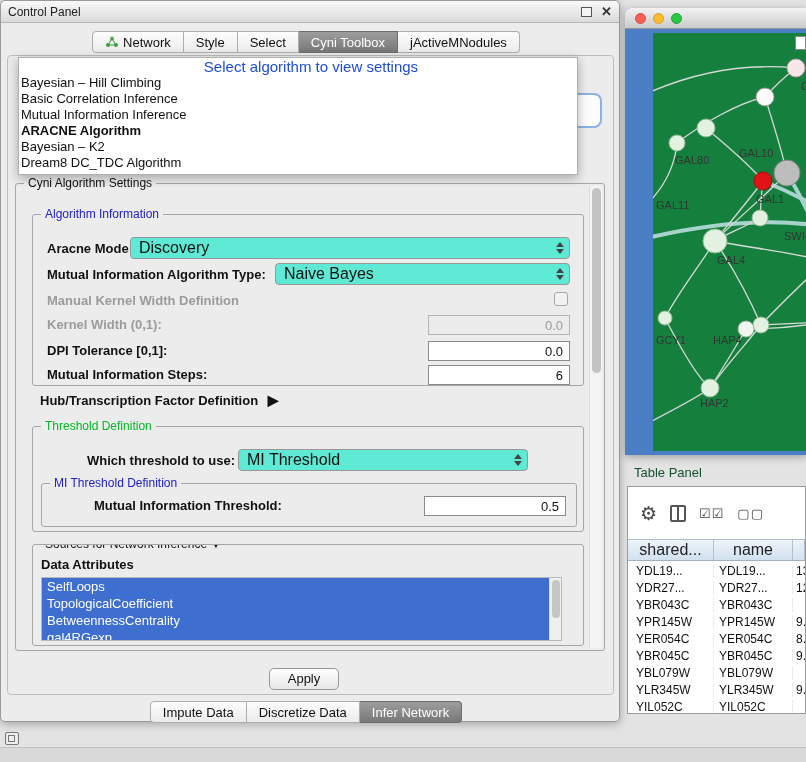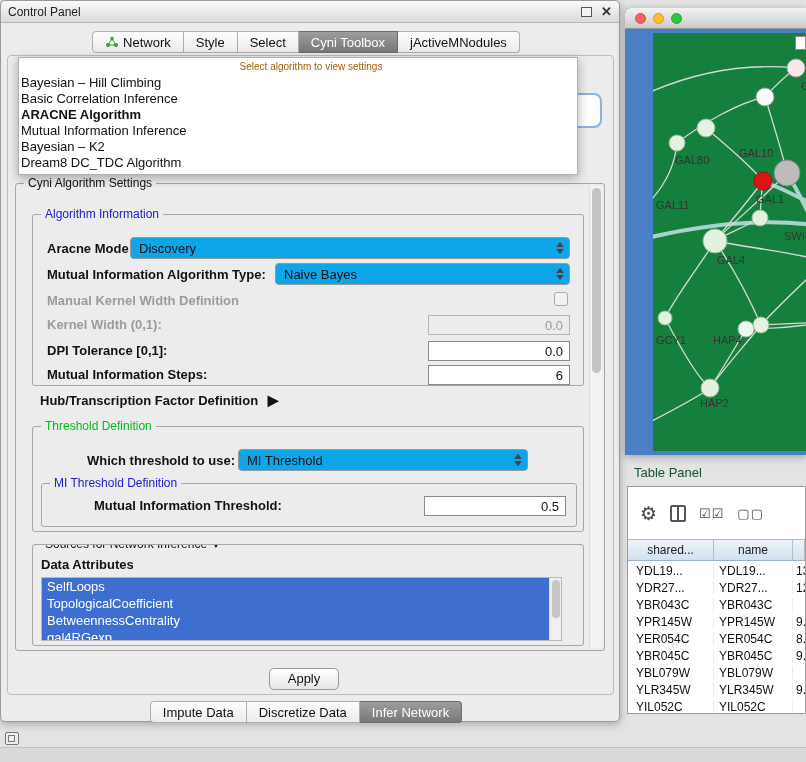--- a/index.html
+++ b/index.html
@@ -51,23 +51,23 @@
     position:absolute; top:-8px; left:8px; background:#ececec; padding:0 4px;
     font-size:12px; white-space:nowrap;
   }
   .legend.blue { color:#2020cc; }
   .legend.green { color:#00bb22; }
 
   .lbl  { position:absolute; font-size:13px; font-weight:bold; color:#111; white-space:nowrap; }
   .lbl.disabled { color:#9b9b9b; }
 
   .combo {
-    position:absolute; height:22px; background:#0ea5e9;
+    position:absolute; height:22px; background:#5eead4;
     border:1px solid #979797; border-radius:4px;
-    font-size:13px; display:flex; align-items:center; padding:0 22px 0 8px;
+    font-size:16px; display:flex; align-items:center; padding:0 22px 0 8px;
   }
   .combo .arrows { position:absolute; right:5px; top:0; bottom:0; display:flex; flex-direction:column; justify-content:center; gap:2px; }
   .tri-up   { width:0; height:0; border-left:4px solid transparent; border-right:4px solid transparent; border-bottom:5px solid #444; }
   .tri-down { width:0; height:0; border-left:4px solid transparent; border-right:4px solid transparent; border-top:5px solid #444; }
 
   .field {
     position:absolute; height:20px; background:#fff; border:1px solid #8a8a8a;
     font-size:13px; text-align:right; padding:2px 6px 0 0; color:#111;
   }
   .field.disabled { background:#ececec; color:#9b9b9b; border-color:#b4b4b4; }
@@ -94,21 +94,21 @@
   }
 
   .bottom-tabs { position:absolute; top:700px; left:0; right:8px; display:flex; justify-content:center; }
 
   
   .algo-dropdown {
     left:18px; top:57px; width:560px;
     background:#fff; border:1px solid #b0b0b0;
     box-shadow:0 3px 10px rgba(0,0,0,.3); z-index:40; padding:1px 0 3px 0;
   }
-  .dd-hint { font-size:10px; color:#a16207; text-align:center; height:16px; line-height:16px;margin-left:26px; }
+  .dd-hint { font-size:15px; color:#1d4ed8; text-align:center; height:16px; line-height:16px;margin-left:26px; }
   .dd-item { font-size:13px; color:#111; height:16px; line-height:16px; padding-left:2px; white-space:nowrap; }
   .dd-item.selected { font-weight:bold; }
 
   .partial-spinner {
     left:570px; top:93px; width:32px; height:35px;
     background:#fdfdfd; border:2px solid #8ab2e2; border-radius:8px; z-index:5;
   }
 
   
   .net-window {
@@ -139,21 +139,21 @@
     background:#fff; border:1px solid #9a9a9a; overflow:hidden; z-index:2;
   }
   .table-toolbar { height:52px; display:flex; align-items:center; gap:13px; padding-left:12px; }
   .gear { font-size:19px; color:#444; line-height:1; }
   .cols-icon { width:16px; height:17px; border:2px solid #555; border-radius:2px; position:relative; }
   .cols-icon::after { content:""; position:absolute; left:5px; top:0; bottom:0; width:2px; background:#555; }
   .pair-icon { font-size:13px; color:#444; letter-spacing:1px; white-space:nowrap; }
   .table-header {
     position:absolute; top:52px; left:0; right:0; height:22px; display:flex;
     background:linear-gradient(#eef4fa,#d2e1ef);
-    border-top:1px solid #aebccb; border-bottom:1px solid #9fb0c2; font-size:12px; color:#222;
+    border-top:1px solid #aebccb; border-bottom:1px solid #9fb0c2; font-size:16px; color:#222;
   }
   .th { border-right:1px solid #b3bfcb; display:flex; align-items:center; justify-content:center; overflow:hidden; }
   .th1 { width:86px; } .th2 { width:79px; } .th3 { flex:1; }
   .table-body { position:absolute; top:75px; left:0; right:0; bottom:0; font-size:12px; }
   .tr { height:17px; display:flex; align-items:center; white-space:nowrap; }
   .td1 { width:86px; padding-left:8px; border-right:1px solid #ececec; overflow:hidden; }
   .td2 { width:79px; padding-left:5px; border-right:1px solid #ececec; overflow:hidden; }
   .td3 { flex:1; padding-left:3px; overflow:hidden; }
 
   
@@ -298,22 +298,22 @@
       </div>
   </div>
 </div>
 
 <div class="abs partial-spinner"></div>
 
 <div class="abs algo-dropdown">
   <div class="dd-hint">Select algorithm to view settings</div>
   <div class="dd-item">Bayesian – Hill Climbing</div>
   <div class="dd-item">Basic Correlation Inference</div>
+  <div class="dd-item">Mutual Information Inference</div>
   <div class="dd-item selected">ARACNE Algorithm</div>
-  <div class="dd-item">Mutual Information Inference</div>
   <div class="dd-item">Bayesian – K2</div>
   <div class="dd-item">Dream8 DC_TDC Algorithm</div>
 </div>
 
 <div class="abs net-window">
   <div class="net-titlebar">
     <span class="light red"></span>
     <span class="light yellow"></span>
     <span class="light green"></span>
   </div>

